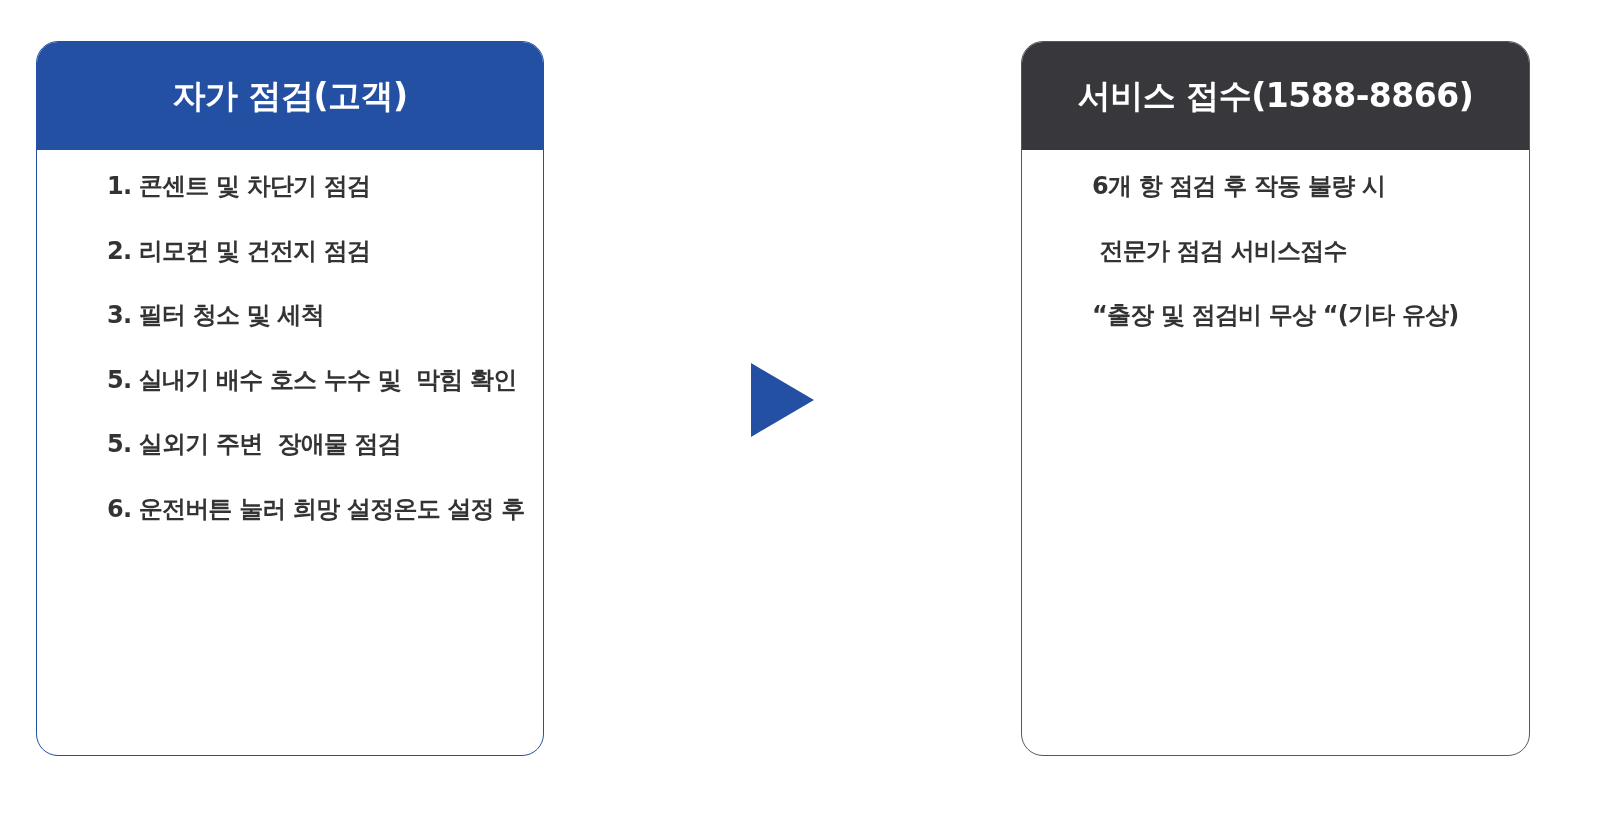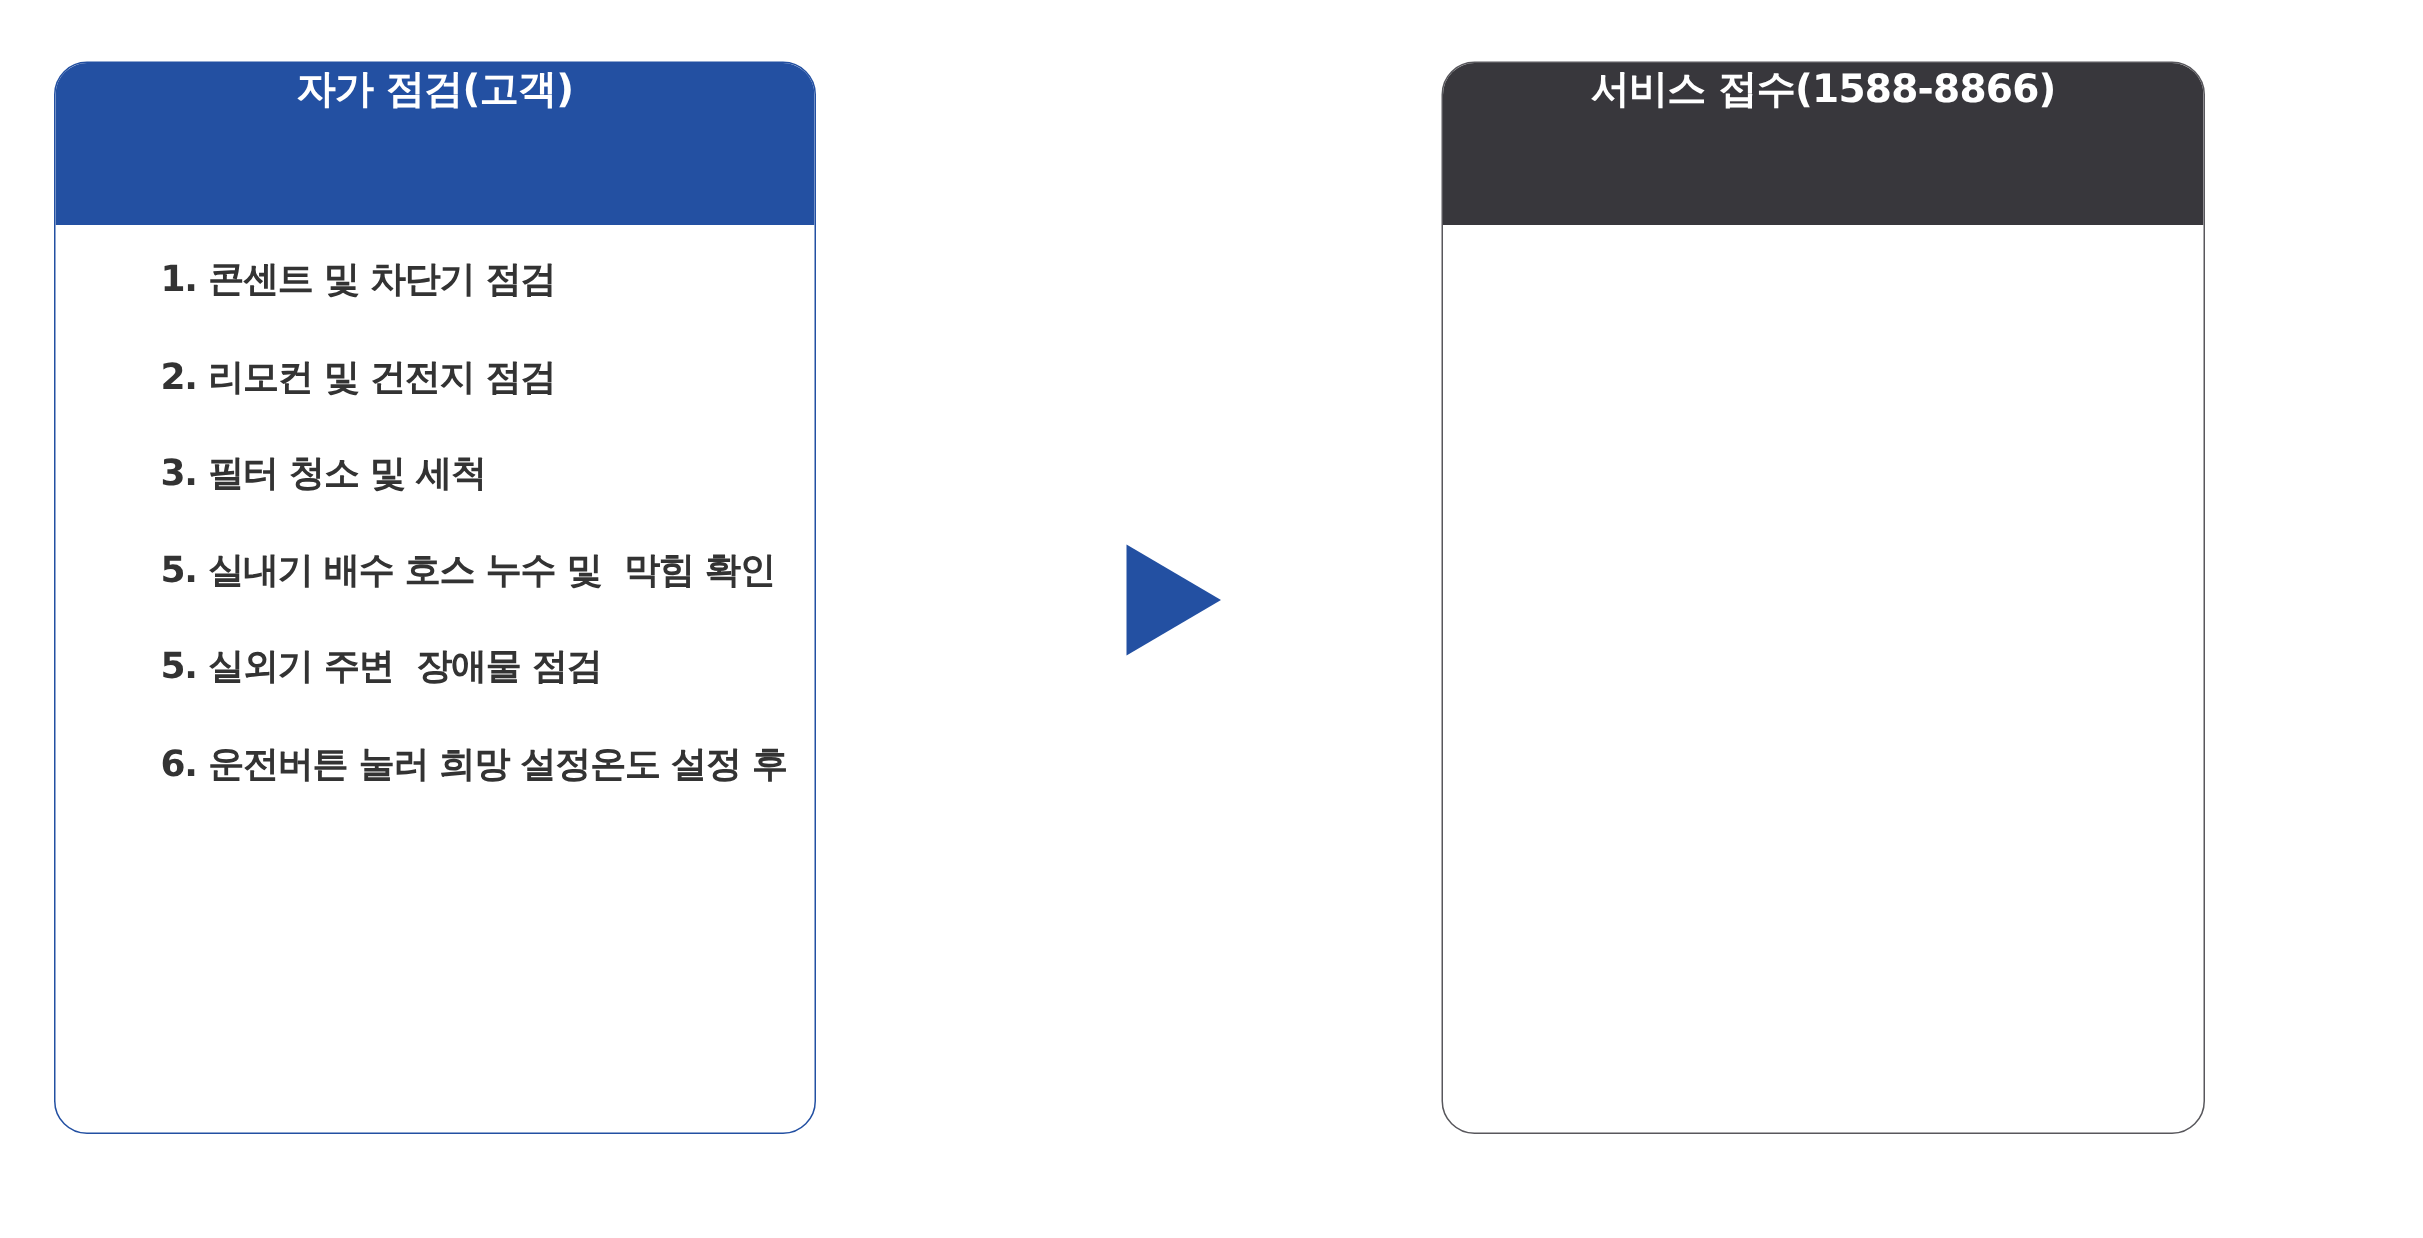--- a/index.html
+++ b/index.html
@@ -22,31 +22,31 @@
       box-sizing: border-box;
       border-radius: 22px;
       overflow: hidden;
       background: #ffffff;
     }
     .card-left {
       left: 36px;
       border: 1.5px solid #2350a2;
     }
     .card-right {
-      left: 961px;
+      left: 1021px;
       border: 1.5px solid #58575c;
       width: 509px;
     }
     .card-header {
       height: 108px;
       display: flex;
-      align-items: flex-start;
+      align-items: center;
       justify-content: center;
       color: #ffffff;
-      font-size: 26px;
+      font-size: 33px;
       font-weight: bold;
       letter-spacing: -0.5px;
     }
     .card-left .card-header { background: #2350a2; }
     .card-right .card-header { background: #38373c; }
     .card-body {
       padding: 20px 0 0 26px;
     }
     .item {
       font-size: 24px;
@@ -86,13 +86,18 @@
     <div class="item">6. 운전버튼 눌러 희망 설정온도 설정 후</div>
   </div>
 </div>
 
 <div class="arrow"></div>
 
 <div class="card card-right">
   <div class="card-header">
     <span>서비스 접수(1588-8866)</span>
   </div>
+  <div class="card-body">
+    <div class="item">6개 항 점검 후 작동 불량 시</div>
+    <div class="item"> 전문가 점검 서비스접수</div>
+    <div class="item">“출장 및 점검비 무상 “(기타 유상)</div>
+  </div>
 </div>
 
 </body></html>

